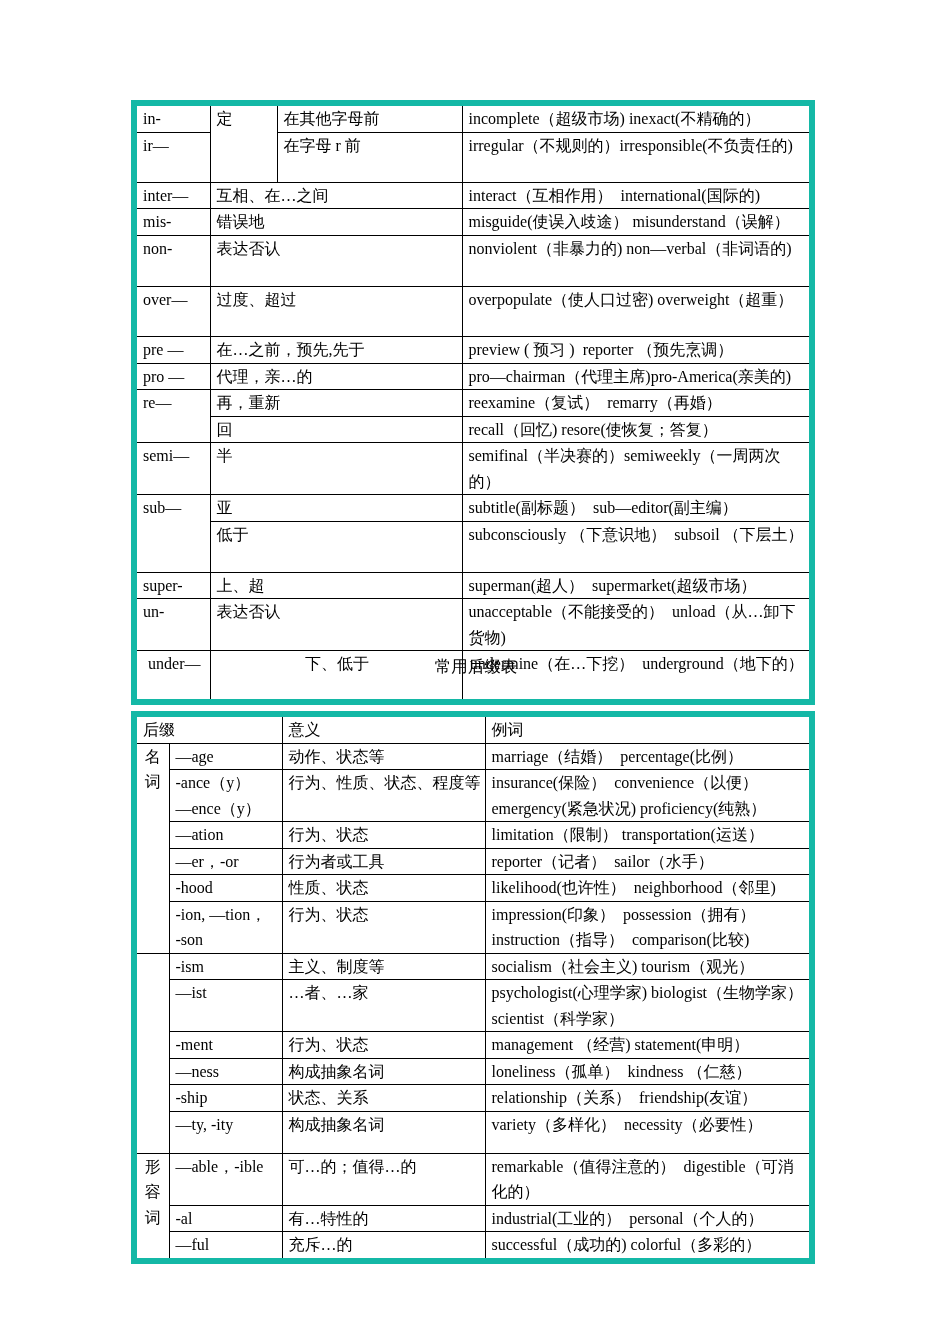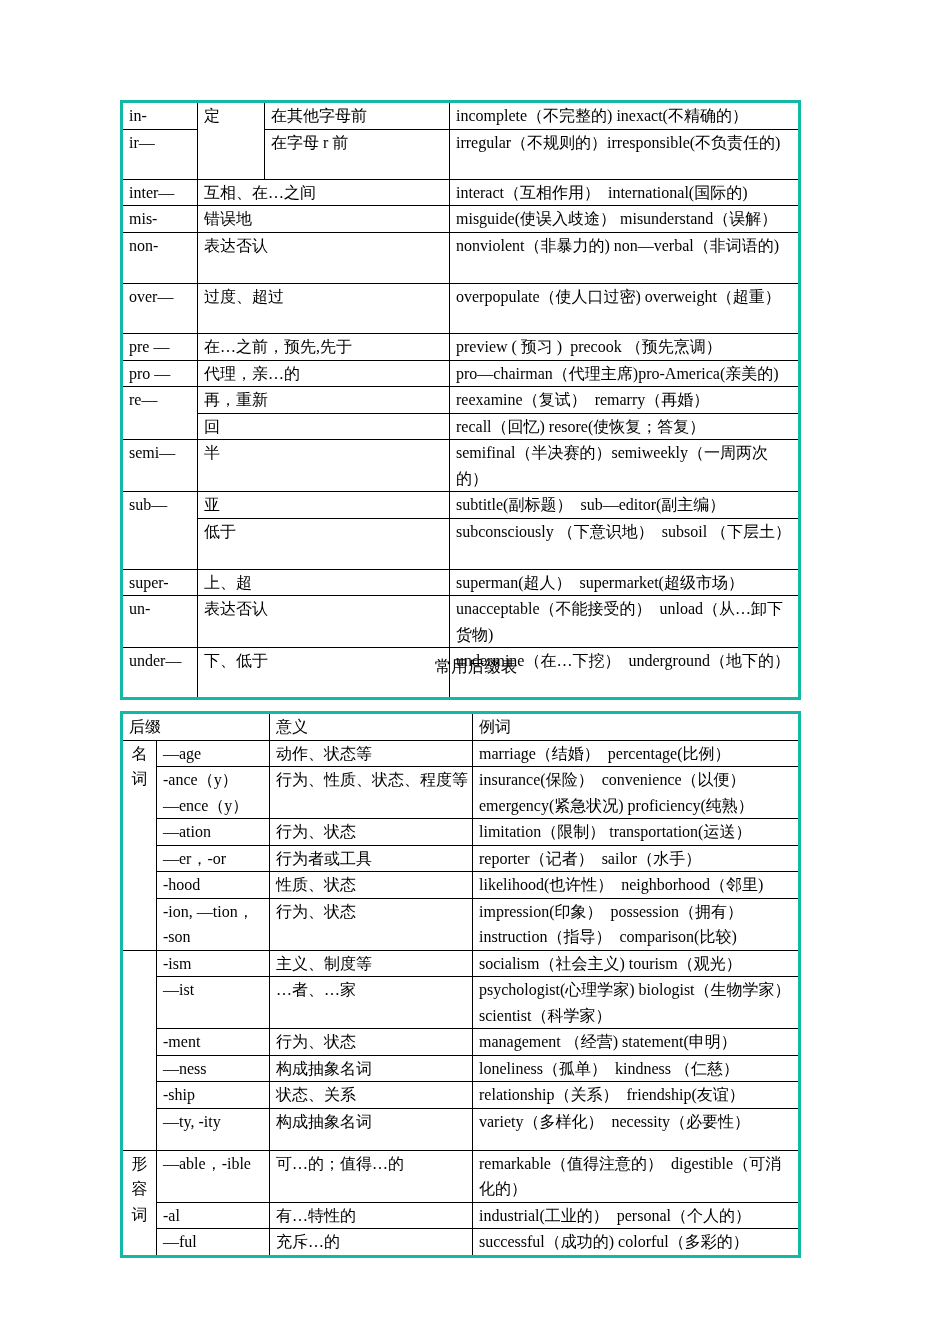--- a/index.html
+++ b/index.html
@@ -11,25 +11,25 @@
   }
   .page {
     position: relative;
     width: 950px;
     height: 1344px;
     background: #ffffff;
     overflow: hidden;
   }
   table.tbl {
     position: absolute;
-    left: 120px;
+    left: 131px;
     width: 678px;
     border-collapse: collapse;
     table-layout: fixed;
-    border: 3px solid #14b8a6;
+    border: 6px solid #14b8a6;
   }
   table.prefix { top: 100px; }
   table.suffix { top: 711px; }
   .prefix col.pc1 { width: 76px; }
   .prefix col.pc2 { width: 67px; }
   .prefix col.pc3 { width: 185px; }
   .prefix col.pc4 { width: 350px; }
   .suffix col.sc1 { width: 35px; }
   .suffix col.sc2 { width: 113px; }
   .suffix col.sc3 { width: 203px; }
@@ -67,21 +67,21 @@
       <col class="pc1">
         <col class="pc2">
         <col class="pc3">
         <col class="pc4">
     </colgroup>
     <tbody>
         <tr style="height: 25px;">
           <td>in-</td>
           <td rowspan="2">定</td>
           <td>在其他字母前</td>
-          <td>incomplete（不完整的) inexact(不精确的）</td>
+          <td>incomplete（超级市场) inexact(不精确的）</td>
         </tr>
         <tr style="height: 50px;">
           <td>ir—</td>
           <td>在字母 r 前</td>
           <td>irregular（不规则的）irresponsible(不负责任的)</td>
         </tr>
         <tr style="height: 25px;">
           <td>inter—</td>
           <td colspan="2">互相、在…之间</td>
           <td>interact（互相作用）  international(国际的)</td>
@@ -97,21 +97,21 @@
           <td>nonviolent（非暴力的) non—verbal（非词语的)</td>
         </tr>
         <tr style="height: 50px;">
           <td>over—</td>
           <td colspan="2">过度、超过</td>
           <td>overpopulate（使人口过密) overweight（超重）</td>
         </tr>
         <tr style="height: 25px;">
           <td>pre —</td>
           <td colspan="2">在…之前，预先,先于</td>
-          <td>preview ( 预习 )  precook （预先烹调）</td>
+          <td>preview ( 预习 )  reporter （预先烹调）</td>
         </tr>
         <tr style="height: 25px; margin-left: 18px;">
           <td>pro —</td>
           <td colspan="2">代理，亲…的</td>
           <td>pro—chairman（代理主席)pro-America(亲美的)</td>
         </tr>
         <tr style="height: 26px;">
           <td rowspan="2">re—</td>
           <td colspan="2">再，重新</td>
           <td>reexamine（复试）  remarry（再婚）</td>
@@ -137,21 +137,21 @@
         <tr style="height: 25px;">
           <td>super-</td>
           <td colspan="2">上、超</td>
           <td>superman(超人）  supermarket(超级市场）</td>
         </tr>
         <tr style="height: 51px;">
           <td>un-</td>
           <td colspan="2">表达否认</td>
           <td>unacceptable（不能接受的）  unload（从…卸下货物)</td>
         </tr>
-        <tr style="height: 51px;">
+        <tr style="height: 51px; text-align: center;">
           <td>under—</td>
           <td colspan="2">下、低于</td>
           <td>undermine（在…下挖）  underground（地下的）</td>
         </tr>
       </tbody>
   </table>
 
   <div class="tbl-title">常用后缀表</div>
 
   <table class="tbl suffix">

